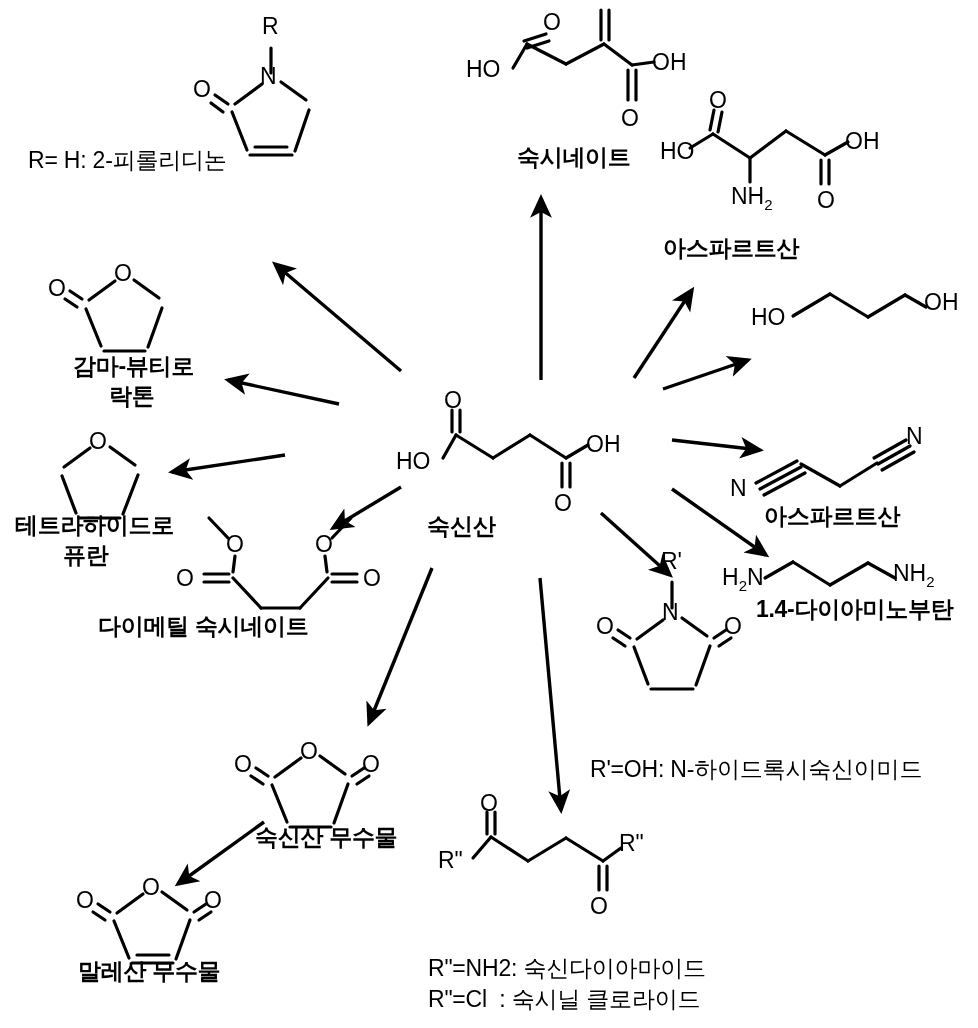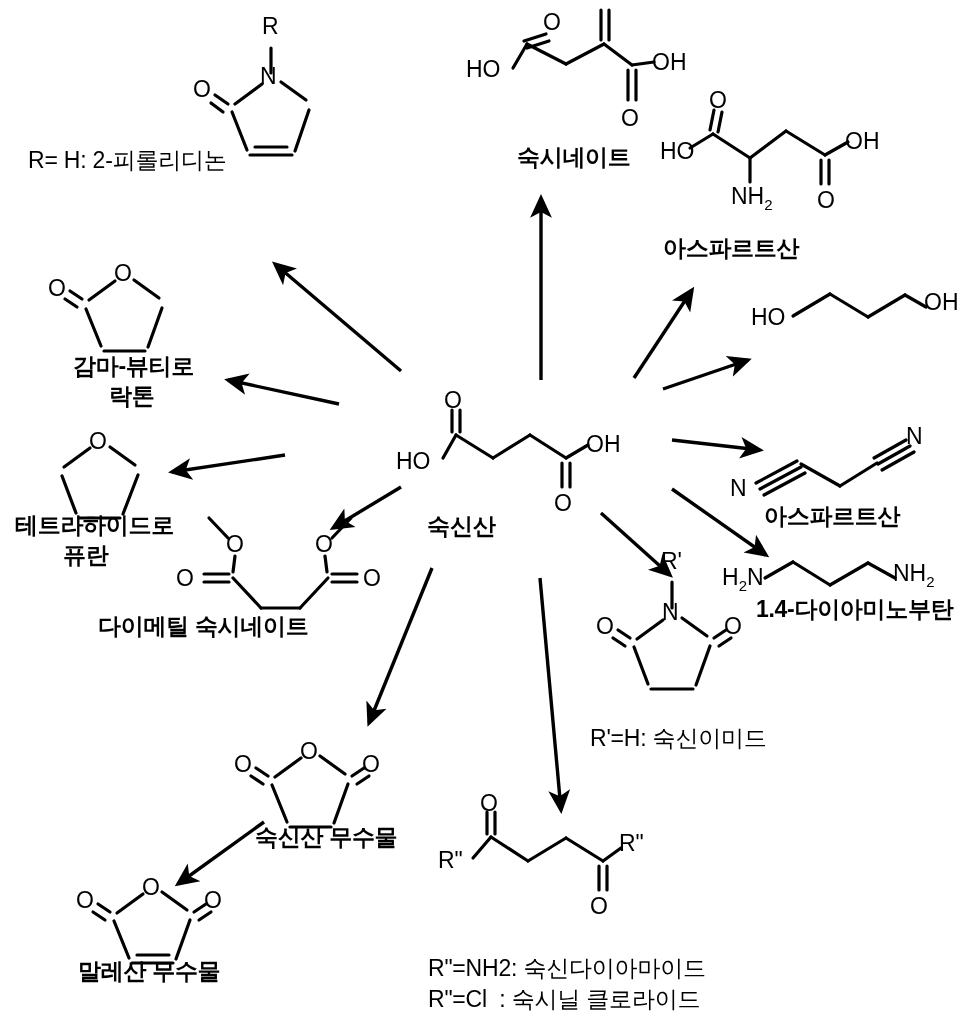--- a/index.html
+++ b/index.html
@@ -363,21 +363,21 @@
 
   <span class="lbl legend-lbl" style="left:28px; top:146px;">R= H: 2-피롤리디논</span>
 
   <span class="lbl name-lbl" style="left:517px; top:143px;">숙시네이트</span>
   <span class="lbl name-lbl" style="left:663px; top:234px;">아스파르트산</span>
   <span class="lbl name-lbl" style="left:764px; top:502px;">아스파르트산</span>
   <span class="lbl name-lbl" style="left:756px; top:595px;">1.4-다이아미노부탄</span>
 
   <span class="lbl center-lbl" style="left:427px; top:512px;">숙신산</span>
 
-  <span class="lbl legend-lbl" style="left:590px; top:724px;">R'=H: 숙신이미드</span>
+  <span class="lbl legend-lbl" style="left:590px; top:755px;">R'=OH: N-하이드록시숙신이미드</span>
 
   <span class="lbl legend-lbl" style="left:428px; top:954px;">R"=NH2: 숙신다이아마이드</span>
   <span class="lbl legend-lbl" style="left:428px; top:985px;">R"=Cl  : 숙시닐 클로라이드</span>
 
   <span class="lbl name-lbl" style="left:255px; top:823px;">숙신산 무수물</span>
   <span class="lbl name-lbl" style="left:78px; top:957px;">말레산 무수물</span>
   <span class="lbl name-lbl" style="left:98px; top:612px;text-align:center;">다이메틸 숙시네이트</span>
 
   <span class="lbl name-lbl" style="left:15px; top:511px;">테트라하이드로</span>
   <span class="lbl name-lbl" style="left:63px; top:541px;">퓨란</span>

